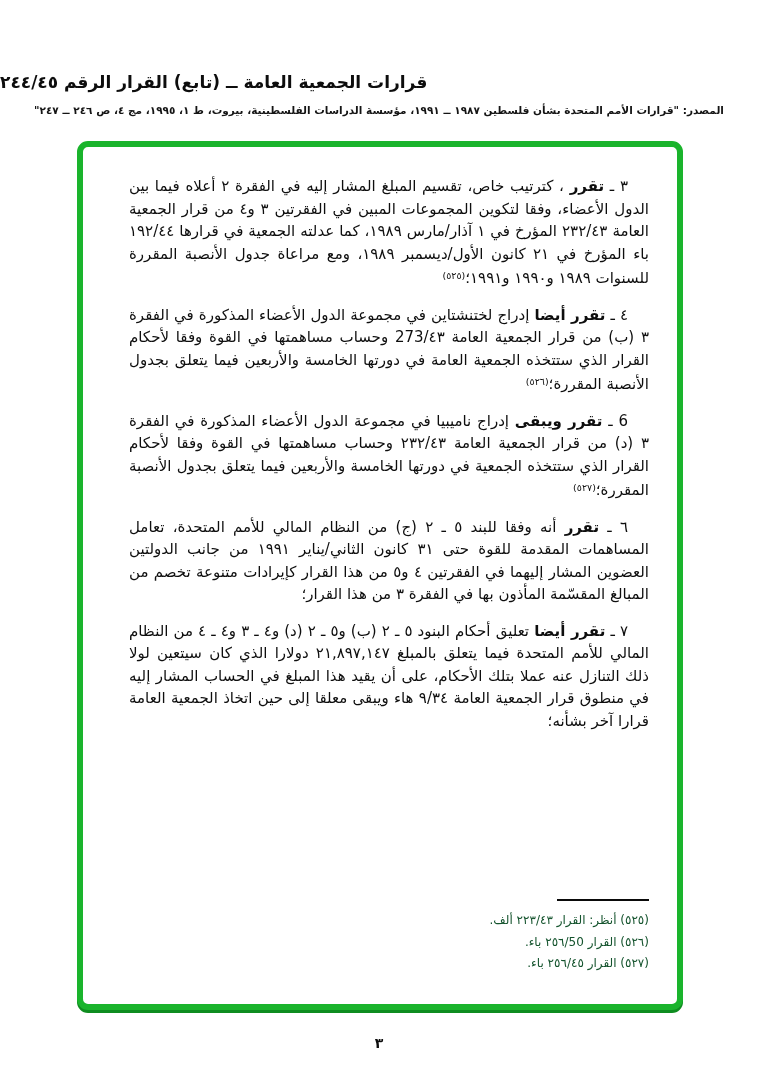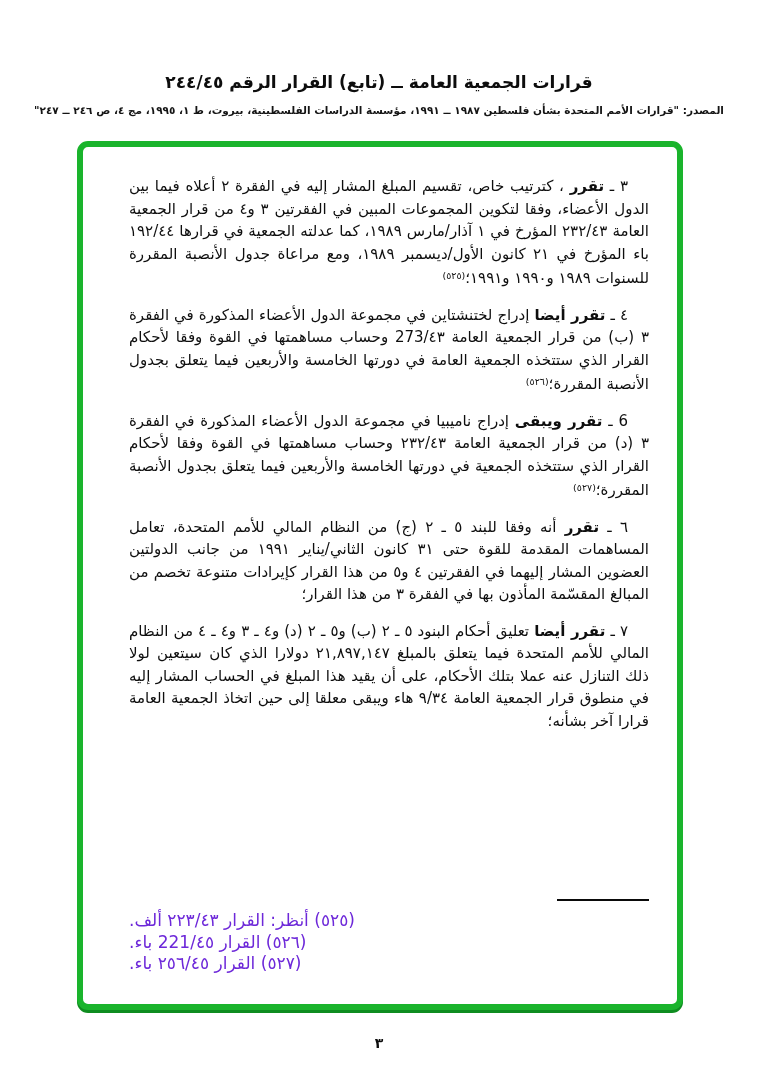--- a/index.html
+++ b/index.html
@@ -4,21 +4,21 @@
 <style>
   html,body { margin:0; padding:0; }
   body {
     width:758px; height:1078px; position:relative;
     background:#ffffff; color:#111;
     font-family:"DejaVu Sans", sans-serif;
     overflow:hidden;
   }
   .page-title {
     position:absolute; top:72px; left:0; width:100%;
-    text-align:center; direction:rtl;
+    text-align:left; direction:rtl;
     font-weight:bold; font-size:17px; letter-spacing:0;
     color:#0d0d0d;
   }
   .source-line {
     position:absolute; top:104px; left:0; width:100%;
     text-align:center; direction:rtl;
     font-weight:bold; font-size:10.5px; color:#141414;
   }
   .frame {
     position:absolute; left:77px; top:141px;
@@ -37,21 +37,21 @@
   .fn-block {
     position:absolute; top:752px; right:28px; left:46px;
     direction:rtl;
   }
   .fn-rule {
     width:92px; height:0;
     border-top:2px solid #0a0a0a;
     margin:0 0 9px 0;
   }
   .fn-item {
-    font-size:17px; line-height:21.5px; text-align:left; color:#6d28d9;
+    font-size:12px; line-height:21.5px; text-align:right; color:#14532d;
   }
   .page-num {
     position:absolute; top:1035px; left:0; width:100%;
     text-align:center; font-weight:bold; font-size:14px; color:#0d0d0d;
   }
 </style>
 </head>
 <body>
 
 <div class="page-title">قرارات الجمعية العامة ــ (تابع) القرار الرقم ٢٤٤/٤٥</div>
@@ -70,20 +70,20 @@
   <p class="para"><span class="pnum">٦ ـ </span><span class="plead">تقرر</span><span class="ptext"> أنه وفقا للبند ٥ ـ ٢ (ج) من النظام المالي للأمم المتحدة، تعامل المساهمات المقدمة للقوة حتى ٣١ كانون الثاني/يناير ١٩٩١ من جانب الدولتين العضوين المشار إليهما في الفقرتين ٤ و٥ من هذا القرار كإيرادات متنوعة تخصم من المبالغ المقسّمة المأذون بها في الفقرة ٣ من هذا القرار؛</span></p>
 
   <p class="para"><span class="pnum">٧ ـ </span><span class="plead">تقرر أيضا</span><span class="ptext"> تعليق أحكام البنود ٥ ـ ٢ (ب) و٥ ـ ٢ (د) و٤ ـ ٣ و٤ ـ ٤ من النظام المالي للأمم المتحدة فيما يتعلق بالمبلغ ٢١,٨٩٧,١٤٧ دولارا الذي كان سيتعين لولا ذلك التنازل عنه عملا بتلك الأحكام، على أن يقيد هذا المبلغ في الحساب المشار إليه في منطوق قرار الجمعية العامة ٩/٣٤ هاء ويبقى معلقا إلى حين اتخاذ الجمعية العامة قرارا آخر بشأنه؛</span></p>
 </div>
 
   <div class="fn-block">
     <div class="fn-rule"></div>
     <div>
   <div class="fn-item">(٥٢٥) أنظر: القرار ٢٢٣/٤٣ ألف.</div>
 
-  <div class="fn-item">(٥٢٦) القرار 221/٤٥ باء.</div>
+  <div class="fn-item">(٥٢٦) القرار ٢٥٦/50 باء.</div>
 
   <div class="fn-item">(٥٢٧) القرار ٢٥٦/٤٥ باء.</div>
 </div>
   </div>
 </div>
 
 <div class="page-num">٣</div>
 
 </body></html>

